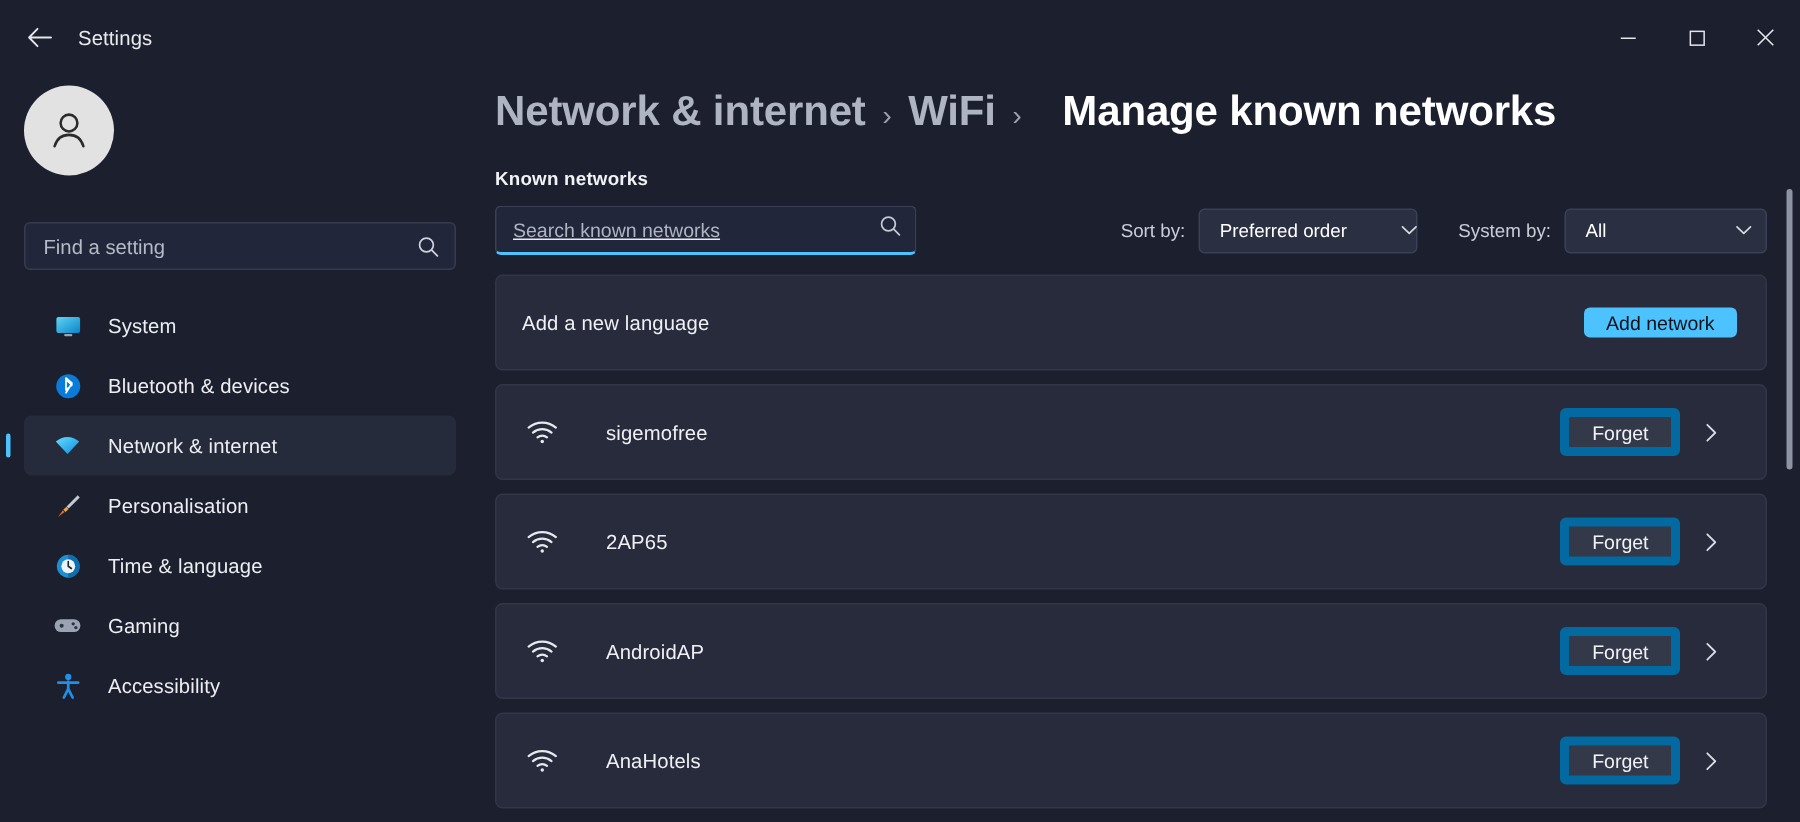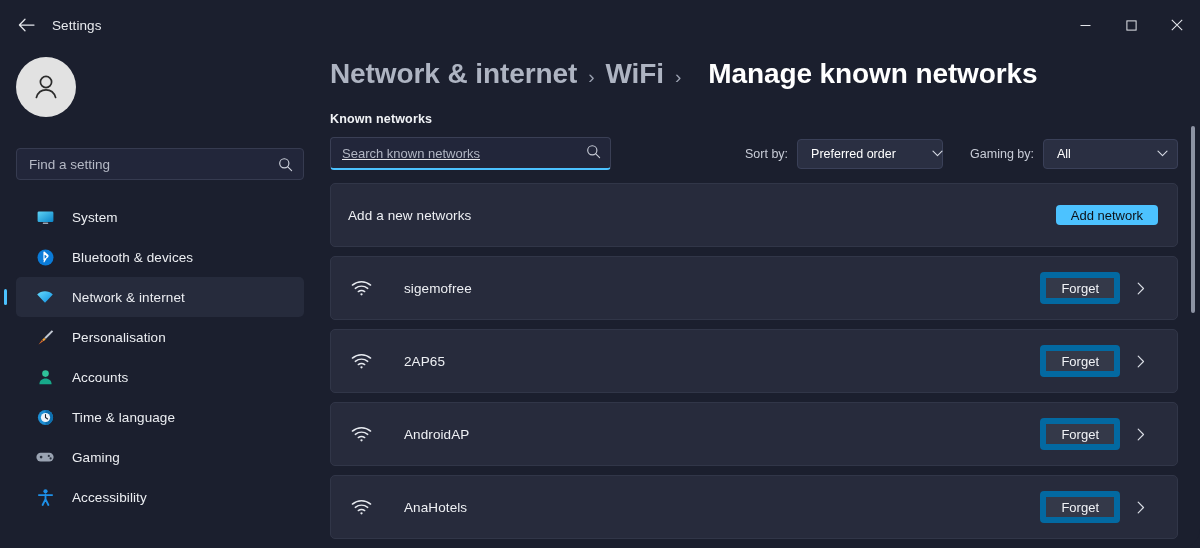--- a/index.html
+++ b/index.html
@@ -417,29 +417,20 @@
             <svg width="19" height="19" viewBox="0 0 19 19">
               <path d="M15.8 2.2 8.4 9.6l1.4 1.4 7.4-7.4z" fill="#c3c9d4"></path>
               <path d="M8.2 9.8 6.2 11.8l1.5 1.5 2-2z" fill="#f0a53c"></path>
               <path d="M5.9 12.1 2.6 16.6l4.5-3.3z" fill="#e06a2b"></path>
             </svg>
           </span>
           <span class="navlabel">Personalisation</span>
         </div>
 
 
-        <div class="navitem">
-          <span class="navicon">
-            <svg width="19" height="19" viewBox="0 0 19 19">
-              <circle cx="9.5" cy="5.6" r="3.3" fill="#2fc39a"></circle>
-              <path d="M3.4 16.2c0-3.4 2.7-5.6 6.1-5.6s6.1 2.2 6.1 5.6z" fill="#17a98a"></path>
-            </svg>
-          </span>
-          <span class="navlabel">Accounts</span>
-        </div>
 
         <div class="navitem">
           <span class="navicon">
             <svg width="19" height="19" viewBox="0 0 19 19">
               <circle cx="9.5" cy="9.5" r="7.6" fill="#1e8fd4"></circle>
               <path d="M9.5 1.9a7.6 7.6 0 0 1 0 15.2z" fill="#0e6fae"></path>
               <circle cx="9.5" cy="9.5" r="4.6" fill="#eef3f8"></circle>
               <path d="M9.5 6.4v3.1l2.1 1.5" stroke="#1b2430" stroke-width="1.05" fill="none" stroke-linecap="round"></path>
             </svg>
           </span>
@@ -504,37 +495,37 @@
               <span class="dd-val">Preferred order</span>
               <span class="dd-chev">
                 <svg width="11" height="7" viewBox="0 0 11 7" fill="none">
                   <path d="M1 1.2 5.5 5.6 10 1.2" stroke="#d6dae3" stroke-width="1.15" stroke-linecap="round" stroke-linejoin="round"></path>
                 </svg>
               </span>
             </div>
           </div>
 
           <div class="ctl-group filter">
-            <span class="ctl-label">Gaming by:</span>
+            <span class="ctl-label">System by:</span>
             <div class="dropdown dd-filter">
               <span class="dd-val">All</span>
               <span class="dd-chev">
                 <svg width="11" height="7" viewBox="0 0 11 7" fill="none">
                   <path d="M1 1.2 5.5 5.6 10 1.2" stroke="#d6dae3" stroke-width="1.15" stroke-linecap="round" stroke-linejoin="round"></path>
                 </svg>
               </span>
             </div>
           </div>
 
         </div>
 
         <div class="cards">
 
           <div class="card">
-            <span class="card-text">Add a new networks</span>
+            <span class="card-text">Add a new language</span>
             <span class="grow"></span>
             <button class="btn-accent">Add network</button>
           </div>
 
           <div class="card net-row">
             <span class="wifi-icon">
               <svg width="21" height="16" viewBox="0 0 21 16" fill="none">
                 <path d="M1.4 5.1C4 2.9 7.2 1.7 10.5 1.7s6.5 1.2 9.1 3.4" stroke="#e6e9ef" stroke-width="1.45" stroke-linecap="round"></path>
                 <path d="M4.3 8.4c1.8-1.5 3.9-2.3 6.2-2.3s4.4.8 6.2 2.3" stroke="#e6e9ef" stroke-width="1.45" stroke-linecap="round"></path>
                 <path d="M7.3 11.6c1-.8 2.1-1.2 3.2-1.2s2.2.4 3.2 1.2" stroke="#e6e9ef" stroke-width="1.45" stroke-linecap="round"></path>

